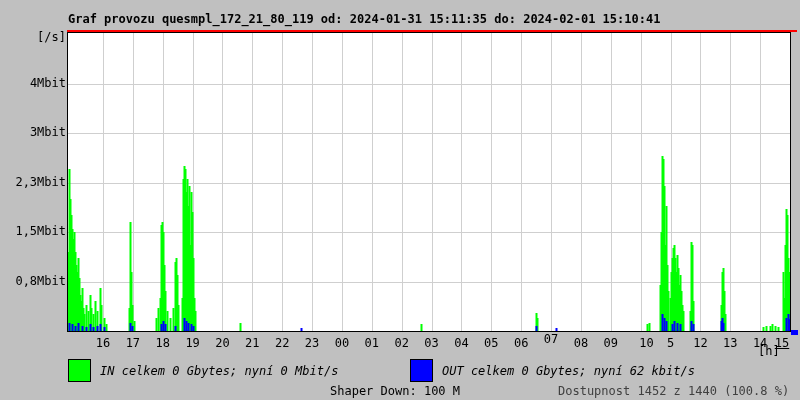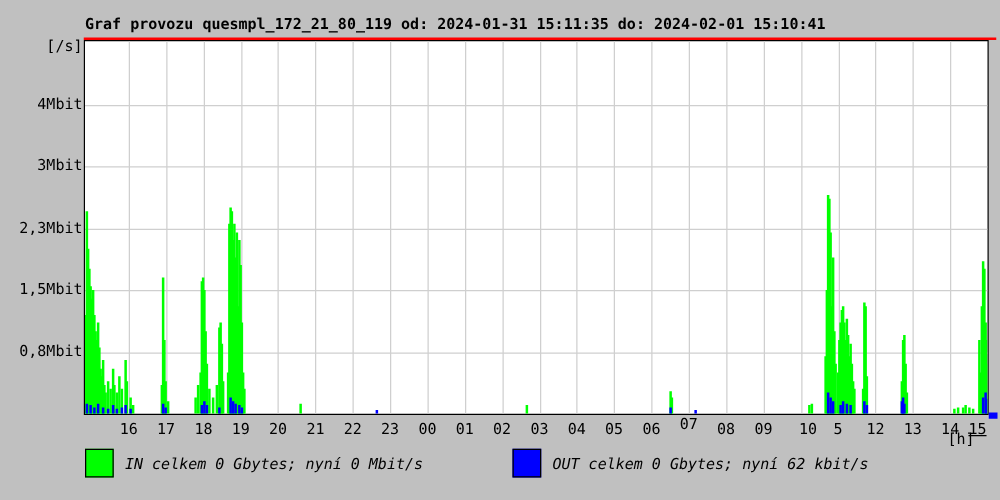--- a/index.html
+++ b/index.html
@@ -262,14 +262,16 @@
   <div class="out-marker"></div>
 
   <div class="legend-row">
     <div class="swatch swatch-in"></div>
     <div class="leg-text leg-in">IN celkem 0 Gbytes; nyní 0 Mbit/s</div>
     <div class="swatch swatch-out"></div>
     <div class="leg-text leg-out">OUT celkem 0 Gbytes; nyní 62 kbit/s</div>
   </div>
 
   <div class="status-row">
+    <span class="st st-down">Shaper Down: 100 M</span>
+    <span class="st st-avail">Dostupnost 1452 z 1440 (100.8 %)</span>
   </div>
 </div>
 
 </body></html>

